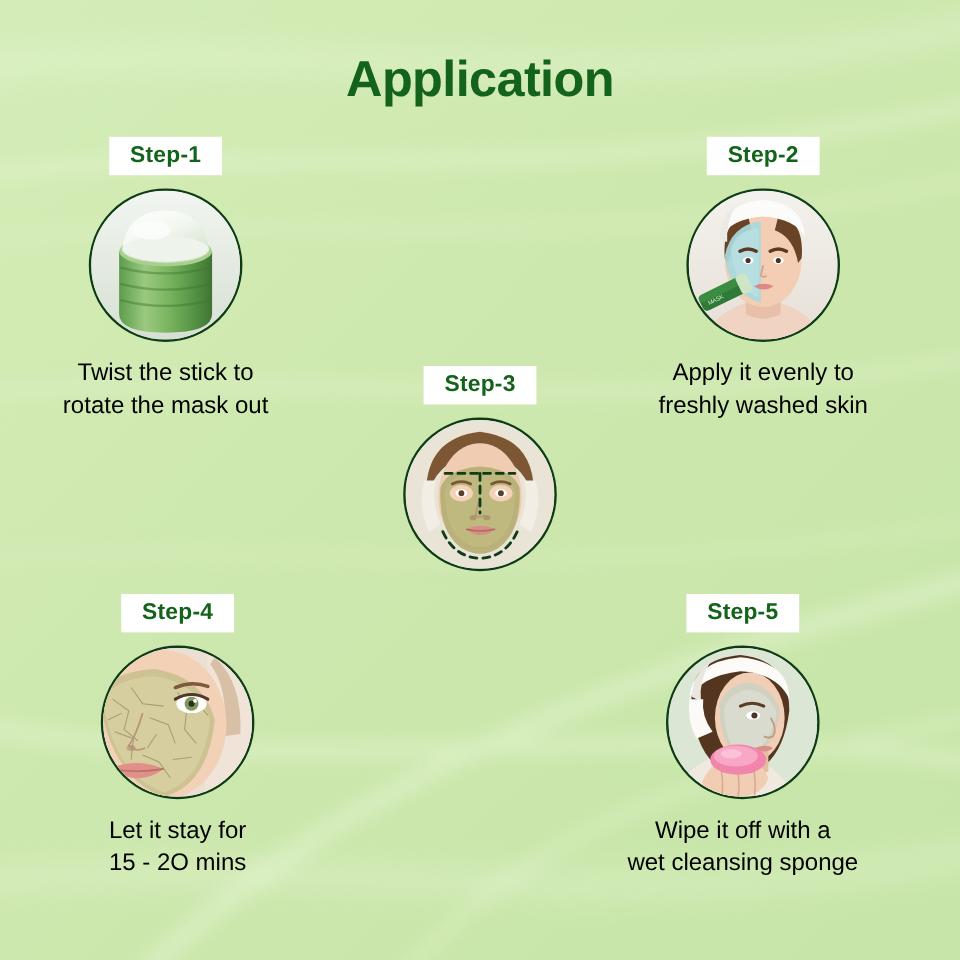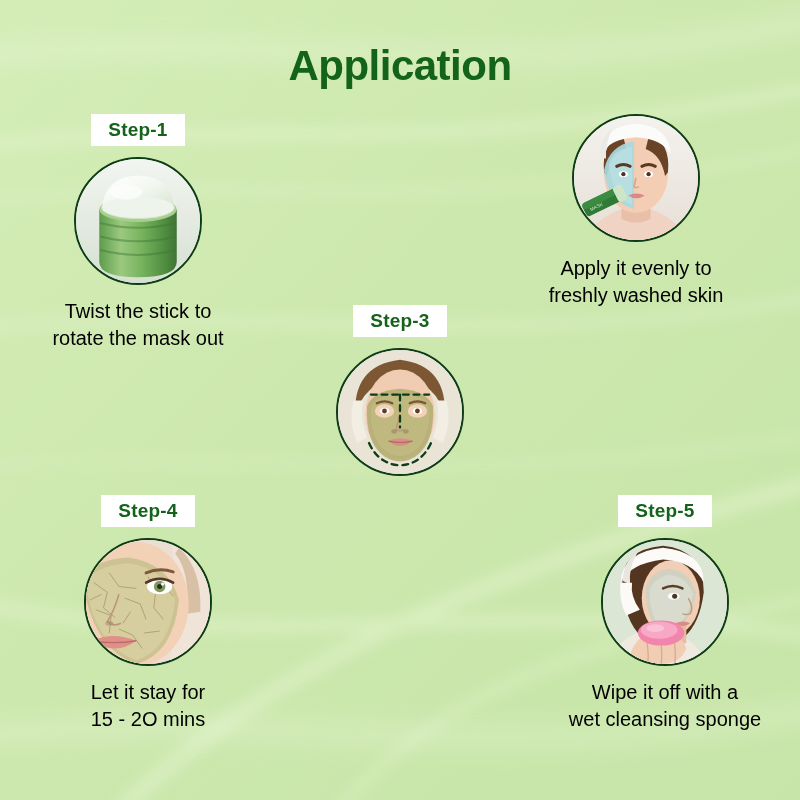--- a/index.html
+++ b/index.html
@@ -68,21 +68,21 @@
     line-height:1.35;
     color:#000000;
     white-space:pre-line;
   }
 
   
   #step-1 { left:8px;   top:114px; }
   #step-2 { left:506px; top:114px; }
   #step-3 { left:270px; top:305px;justify-content:flex-end; }
   #step-4 { left:18px;  top:495px; }
-  #step-5 { left:535px; top:495px; }
+  #step-5 { left:489px; top:495px; }
 </style>
 </head>
 <body>
 
 <div id="poster">
 
   <svg class="bg-texture" viewBox="0 0 800 800" preserveAspectRatio="none">
     <defs>
       <linearGradient id="bgg" x1="0" y1="0" x2="1" y2="1">
         <stop offset="0%" stop-color="#d4edb7"></stop>
@@ -152,20 +152,21 @@
         <path d="M27,50 Q30,18 64,17 Q98,18 101,50 Q90,60 64,60 Q38,60 27,50 Z" fill="url(#creamG)"></path>
         <ellipse cx="64" cy="50" rx="37" ry="11" fill="#eef4ec"></ellipse>
         <ellipse cx="52" cy="34" rx="16" ry="8" fill="#ffffff" opacity="0.6"></ellipse>
       </svg>
     </div>
     <div class="caption">Twist the stick to
 rotate the mask out</div>
   </div>
 
   <div class="step" id="step-2">
+    <div class="step-badge">Step-2</div>
     <div class="circle">
       <svg viewBox="0 0 128 128">
         <defs>
           <linearGradient id="s2bg" x1="0" y1="0" x2="0" y2="1">
             <stop offset="0%" stop-color="#f4f2ee"></stop>
               <stop offset="100%" stop-color="#e6dfd6"></stop>
           </linearGradient>
         </defs>
         <rect width="128" height="128" fill="url(#s2bg)"></rect>
 

